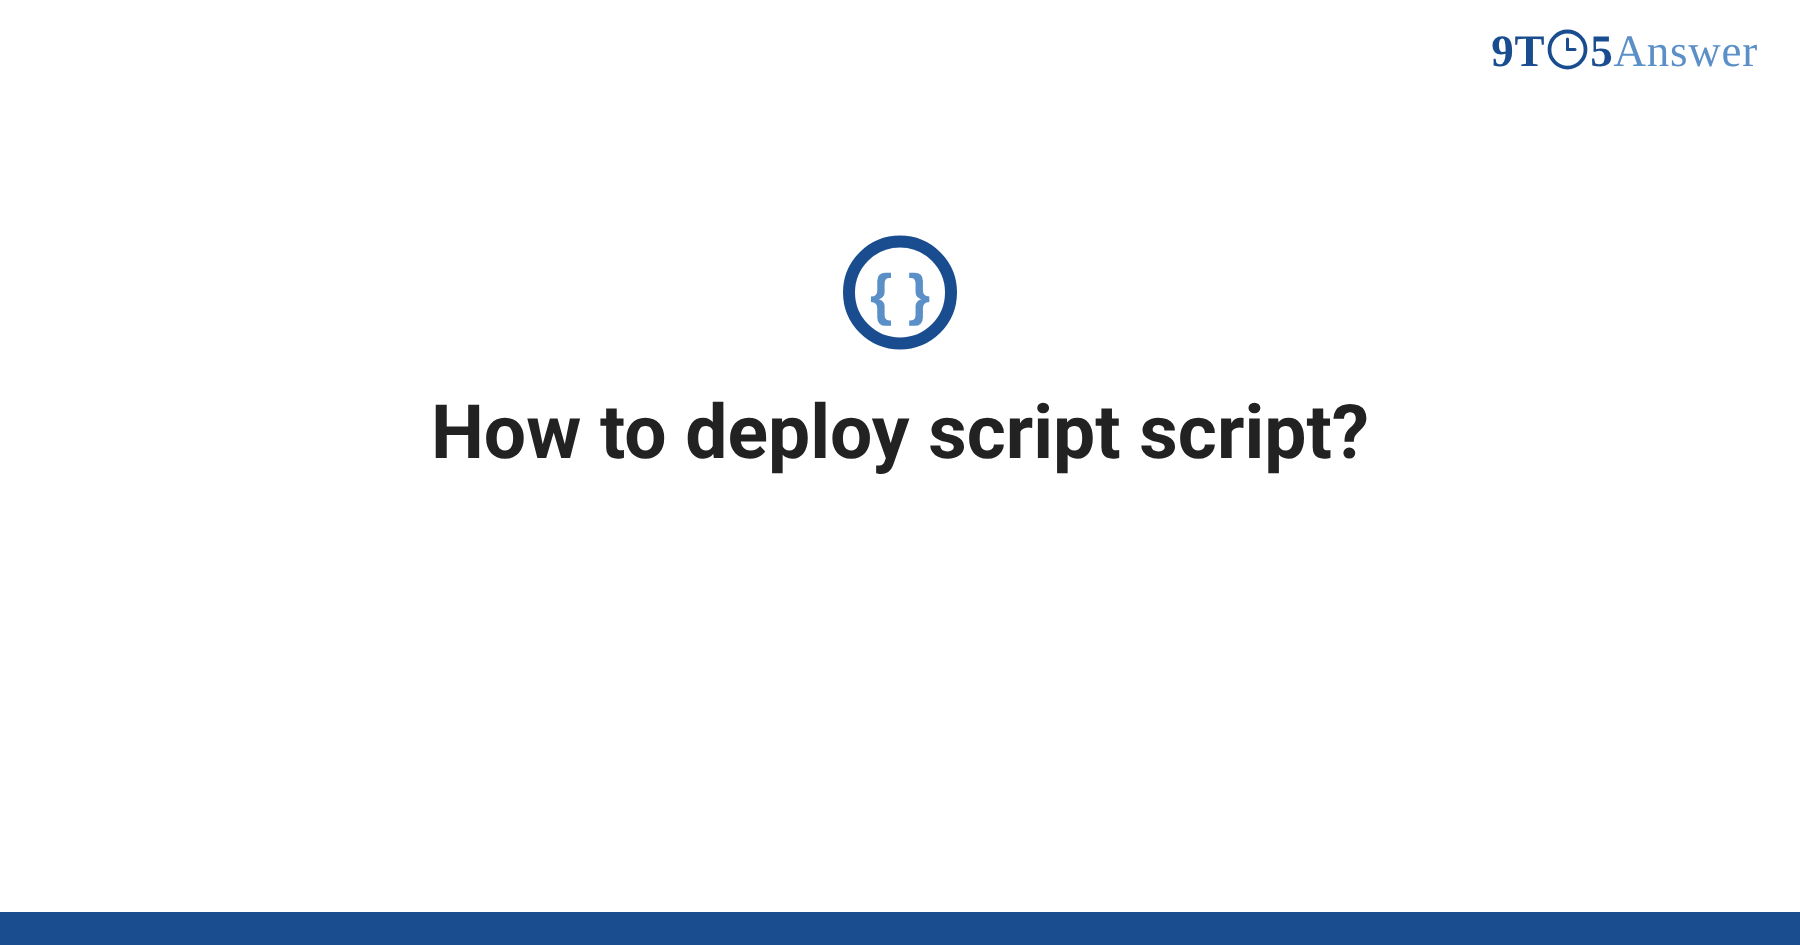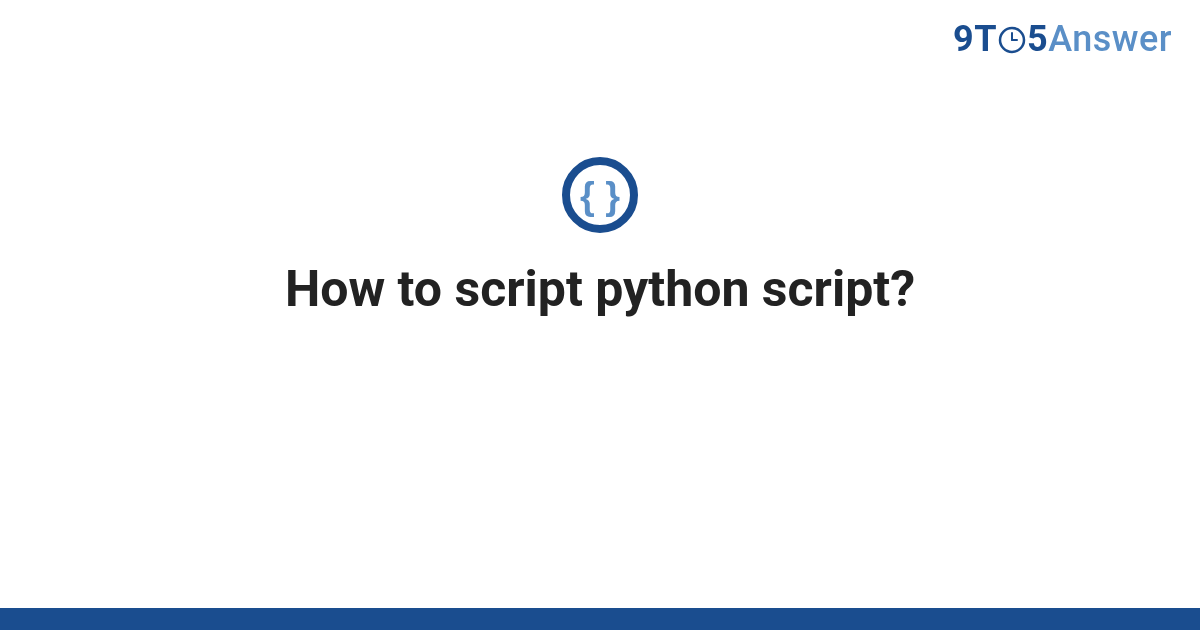--- a/index.html
+++ b/index.html
@@ -12,23 +12,24 @@
       height: 630px;
       font-family: -apple-system, BlinkMacSystemFont, "Segoe UI", Roboto, Helvetica, Arial, sans-serif;
       background: #ffffff;
       position: relative;
       overflow: hidden;
     }
     .logo {
       position: absolute;
       top: 18px;
       right: 28px;
-      font-size: 36px;
+      font-size: 30px;
       font-weight: 700;
       letter-spacing: 0.5px;
+      font-family: Liberation Serif, serif;
     }
     .logo .nine {
       color: #1a4d8f;
     }
     .logo .clock {
       display: inline-block;
       width: 28px;
       height: 28px;
       vertical-align: -3px;
       margin: 0 1px;
@@ -79,15 +80,15 @@
   </svg></span><span class="five">5</span><span class="answer">Answer</span>
 </div>
 
 <div class="center-icon">
   <svg viewBox="0 0 80 80" xmlns="http://www.w3.org/2000/svg">
     <circle cx="40" cy="40" r="34" fill="none" stroke="#1a4d8f" stroke-width="8"></circle>
     <text x="40" y="54" text-anchor="middle" font-size="38" font-weight="700" fill="#5a8fc7" font-family="Arial, sans-serif">{ }</text>
   </svg>
 </div>
 
-<h1 class="title">How to script python script?</h1>
+<h1 class="title">How to deploy script script?</h1>
 
 <div class="bottom-bar"></div>
 
 </body></html>

